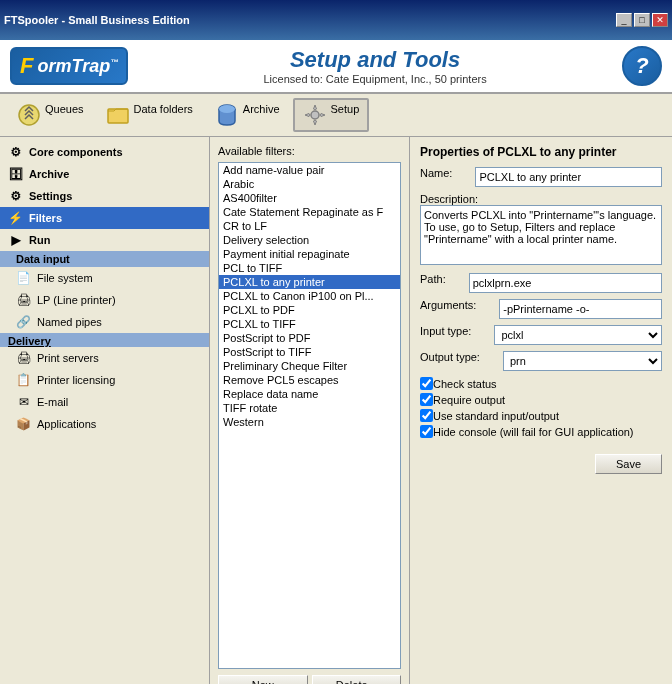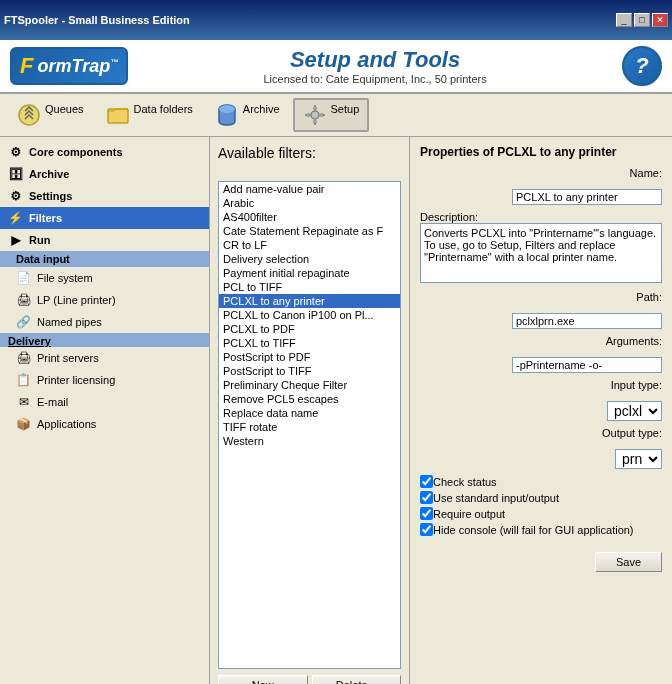--- a/index.html
+++ b/index.html
@@ -200,22 +200,22 @@
 
     
     .filter-list-panel {
       width: 200px;
       border-right: 1px solid #a0a0a0;
       padding: 8px;
       display: flex;
       flex-direction: column;
     }
     .panel-label {
-      font-size: 14px;
-      margin-bottom: 20px;
+      font-size: 11px;
+      margin-bottom: 5px;
       color: #000;
     }
     .filter-listbox {
       flex: 1;
       border: 1px solid #7f9db9;
       background: white;
       overflow-y: auto;
       font-size: 11px;
     }
     .filter-item {
@@ -250,24 +250,23 @@
       overflow-y: auto;
     }
     .props-title {
       font-size: 12px;
       font-weight: bold;
       margin-bottom: 8px;
       color: #000;
     }
     .form-row {
       display: flex;
-      align-items: flex-end;
+      align-items: flex-start;
       margin-bottom: 6px;
-      gap: 10px;
-      flex-direction: column;
+      gap: 23px;
     }
     .form-label {
       font-size: 11px;
       color: #000;
       white-space: nowrap;
     }
     .form-input {
       flex: 1;
       height: 20px;
       border: 1px solid #7f9db9;
@@ -285,21 +284,21 @@
       font-family: 'Tahoma', Arial, sans-serif;
       resize: none;
       height: 60px;
     }
     .form-select {
       flex: 1;
       height: 20px;
       border: 1px solid #7f9db9;
       background: white;
       padding: 0 2px;
-      font-size: 14px;
+      font-size: 11px;
       font-family: 'Tahoma', Arial, sans-serif;
     }
     .desc-block {
       margin-bottom: 6px;
     }
     .checkbox-row {
       display: flex;
       align-items: center;
       margin-bottom: 3px;
     }
@@ -538,27 +537,27 @@
         <select class="form-select" id="output-type-select">
         <option value="prn">prn</option><option value="pdf">pdf</option><option value="tiff">tiff</option><option value="pcl">pcl</option></select>
       </div>
 
       <div class="checkbox-row">
         <input type="checkbox" id="cb-check-status" checked="" style="">
         <label class="checkbox-label" for="cb-check-status">Check status</label>
       </div>
 
       <div class="checkbox-row">
+        <input type="checkbox" id="cb-require-output" checked="" style="">
+        <label class="checkbox-label" for="cb-require-output">Require output</label>
+      </div>
+
+      <div class="checkbox-row">
         <input type="checkbox" id="cb-use-standard-io" checked="" style="">
         <label class="checkbox-label" for="cb-use-standard-io">Use standard input/output</label>
-      </div>
-
-      <div class="checkbox-row">
-        <input type="checkbox" id="cb-require-output" checked="" style="">
-        <label class="checkbox-label" for="cb-require-output">Require output</label>
       </div>
 
       <div class="checkbox-row">
         <input type="checkbox" id="cb-hide-console" checked="" style="">
         <label class="checkbox-label" for="cb-hide-console">Hide console (will fail for GUI application)</label>
       </div>
 
 
       <div class="save-row">
         <button class="save-btn">Save</button>

